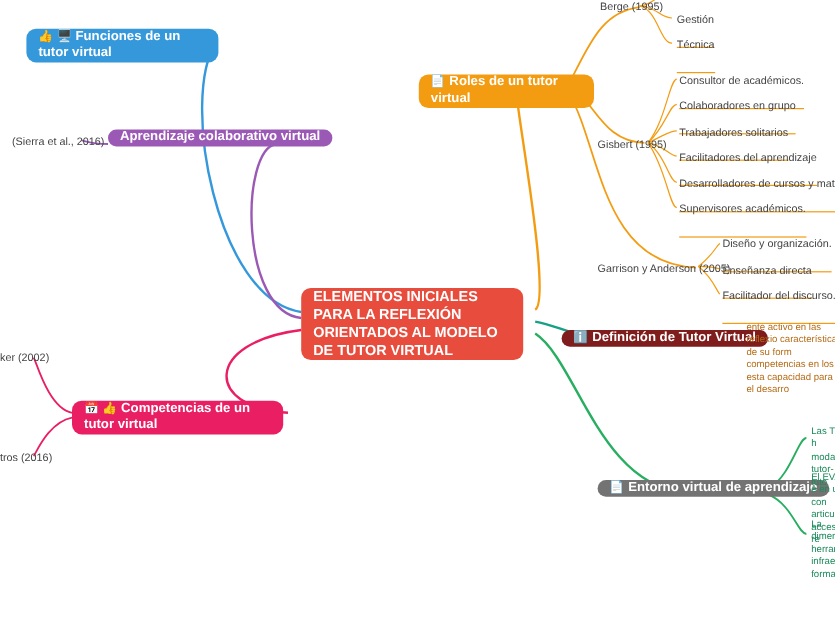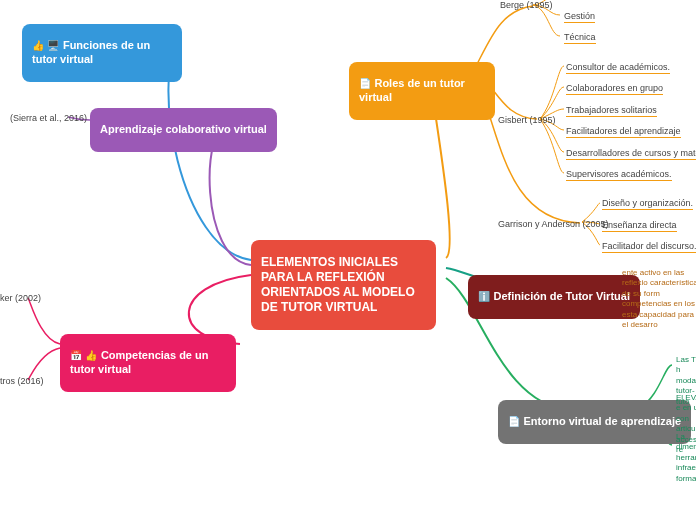--- a/index.html
+++ b/index.html
@@ -1,26 +1,26 @@
 <!DOCTYPE html>
 <html><head>
 <meta charset="utf-8">
 <style>
 html,body{margin:0;padding:0;width:696px;height:520px;overflow:hidden;font-family:Arial,Helvetica,sans-serif;background:#fff}
 .canvas{position:relative;width:696px;height:520px}
 svg{position:absolute;top:0;left:0;width:696px;height:520px;pointer-events:none}
-.node{position:absolute;border-radius:8px;padding:15px 10px;font-size:11px;font-weight:bold;color:#fff;box-sizing:border-box;line-height:1.25}
+.node{position:absolute;border-radius:8px;padding:0 10px;font-size:11px;font-weight:bold;color:#fff;box-sizing:border-box;line-height:1.25}
 .center{background:#e84c3d;left:251px;top:240px;width:185px;font-size:12px}
 .blue{background:#3498db}
 .purple{background:#9b59b6}
 .magenta{background:#e91e63}
 .orange{background:#f39c12}
 .teal{background:#7f1d1d}
 .green{background:#737373}
-.leaf{position:absolute;font-size:9px;color:#444;white-space:nowrap;border-bottom:1px solid;padding-bottom:1px}
+.leaf{position:absolute;font-size:9px;color:#444;white-space:nowrap;border-bottom:1px solid;padding-bottom:18px}
 .txt{position:absolute;font-size:9px;color:#444;white-space:nowrap}
 .para{position:absolute;font-size:8px;color:#b56b17;line-height:1.3;width:80px}
 .para.gr{color:#1a8a5a}
 .icon{display:inline-block;margin-right:3px;font-size:10px}
 </style>
 </head>
 <body>
 <div class="canvas">
 
 <svg viewBox="0 0 696 520">

